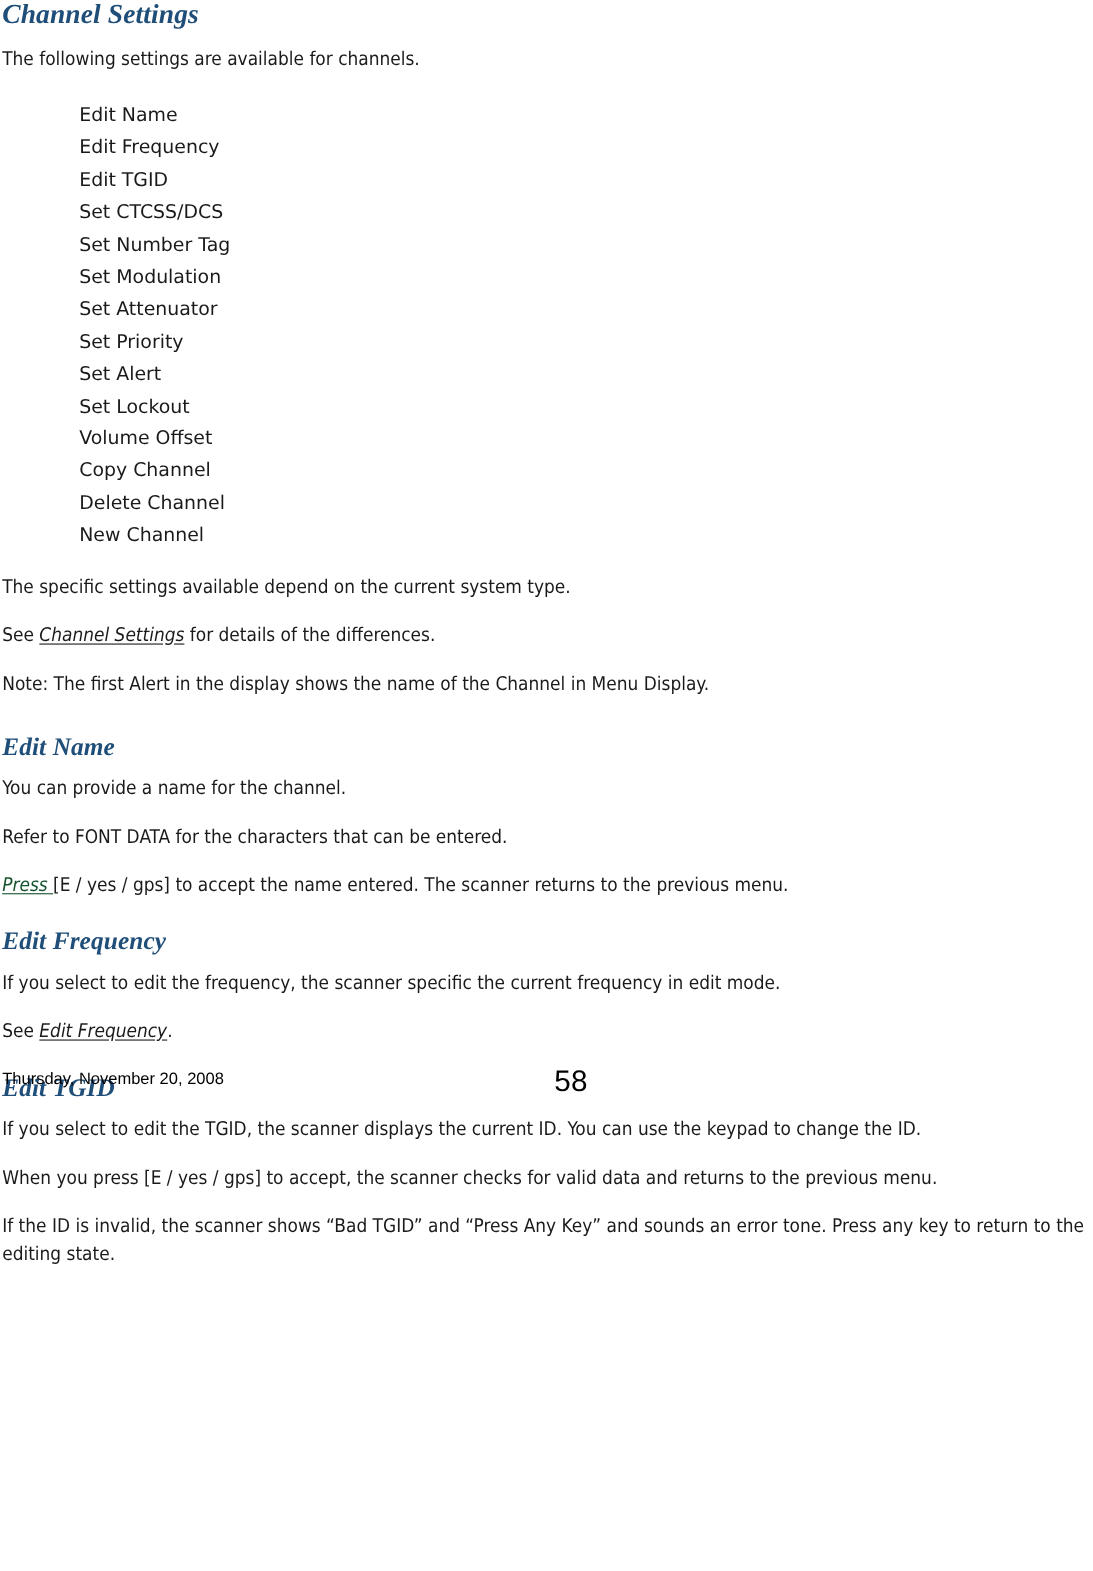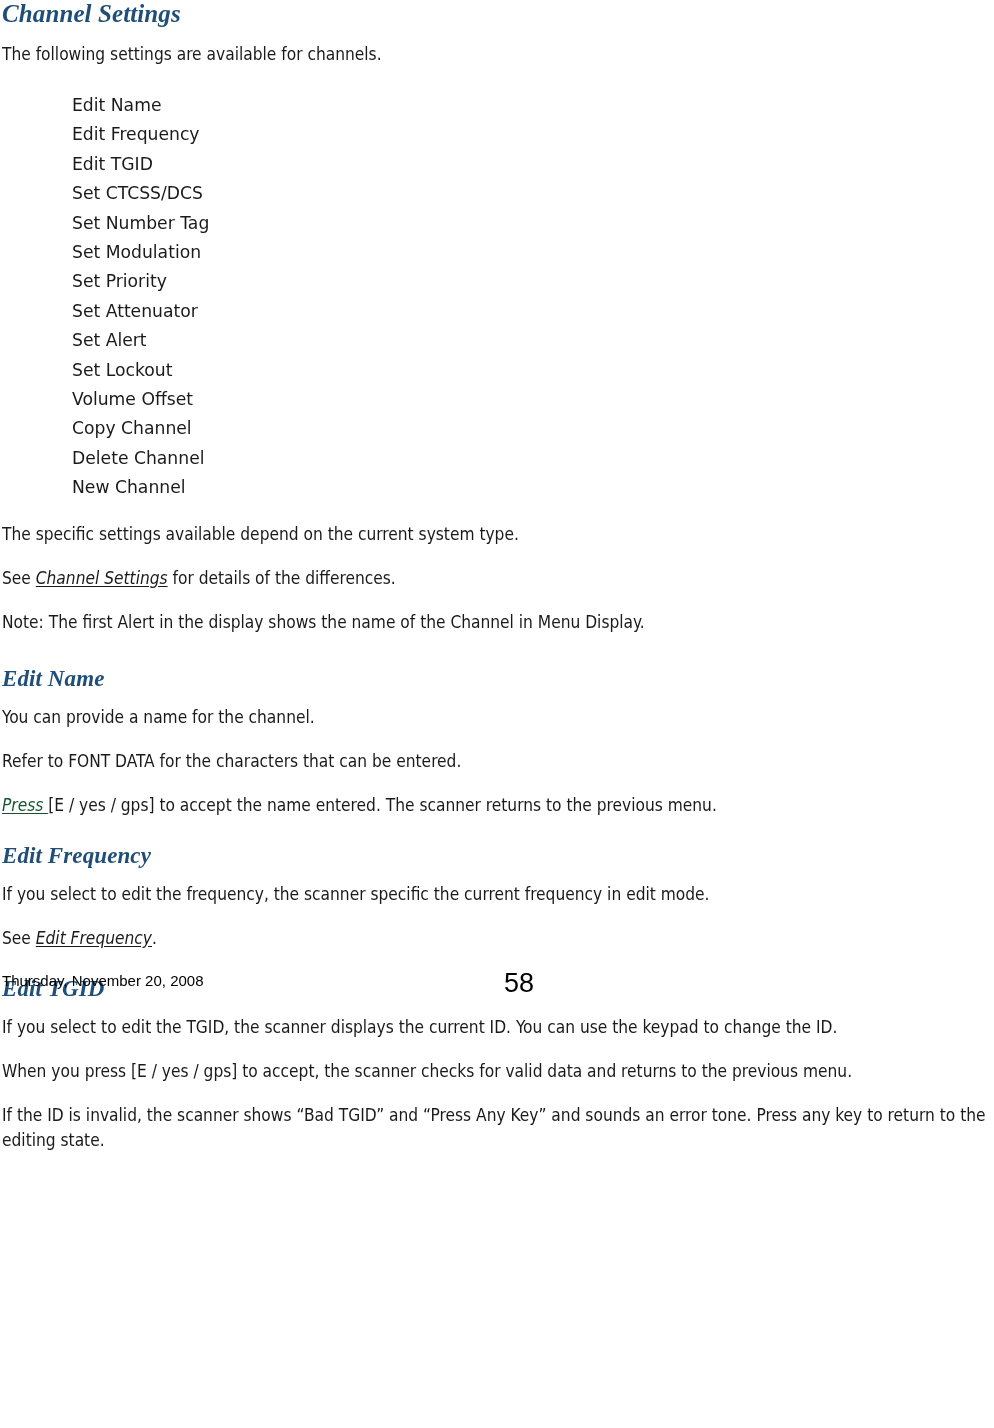--- a/index.html
+++ b/index.html
@@ -128,22 +128,22 @@
 
   <p class="p p-tight">The following settings are available for channels.</p>
 
   <ul class="settings-list">
     <li>Edit Name</li>
     <li>Edit Frequency</li>
     <li>Edit TGID</li>
     <li>Set CTCSS/DCS</li>
     <li>Set Number Tag</li>
     <li>Set Modulation</li>
+    <li>Set Attenuator</li>
     <li>Set Priority</li>
-    <li>Set Attenuator</li>
     <li>Set Alert</li>
     <li>Set Lockout</li>
     <li>Volume Offset</li>
     <li>Copy Channel</li>
     <li>Delete Channel</li>
     <li>New Channel</li>
   </ul>
 
   <p class="p p-gap-before">The specific settings available depend on the current system type.</p>
 

